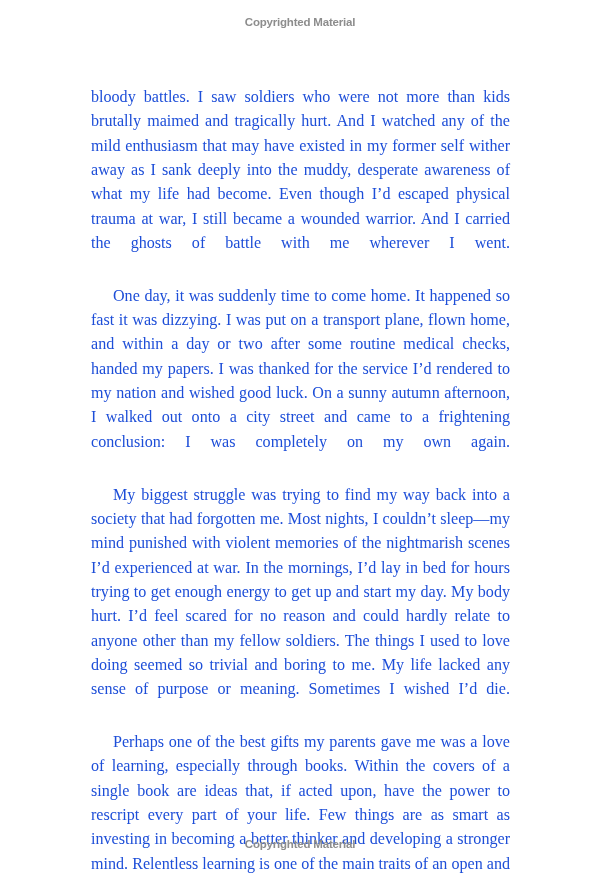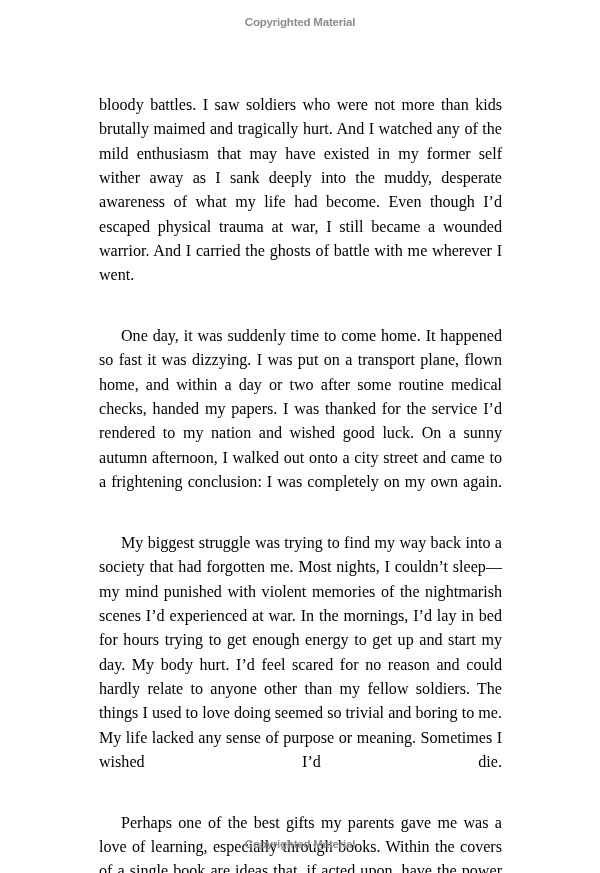--- a/index.html
+++ b/index.html
@@ -74,27 +74,27 @@
   }
 
   
   .text-block {
     position: absolute;
     top: 81px;
     left: 87px;
     width: 427px;
   }
   .para {
-    margin: 12px;
+    margin: 4px;
     text-align: justify;
     text-justify: inter-word;
     font-family: "Liberation Serif", serif;
     font-size: 16.1px;
     line-height: 24.35px;
-    color: #000000;
+    color: #1d4ed8;
     hyphens: none;
   }
   .para.indent {
     text-indent: 22px;
   }
   
   .para:after {
     content: "";
     display: inline-block;
     width: 100%;

